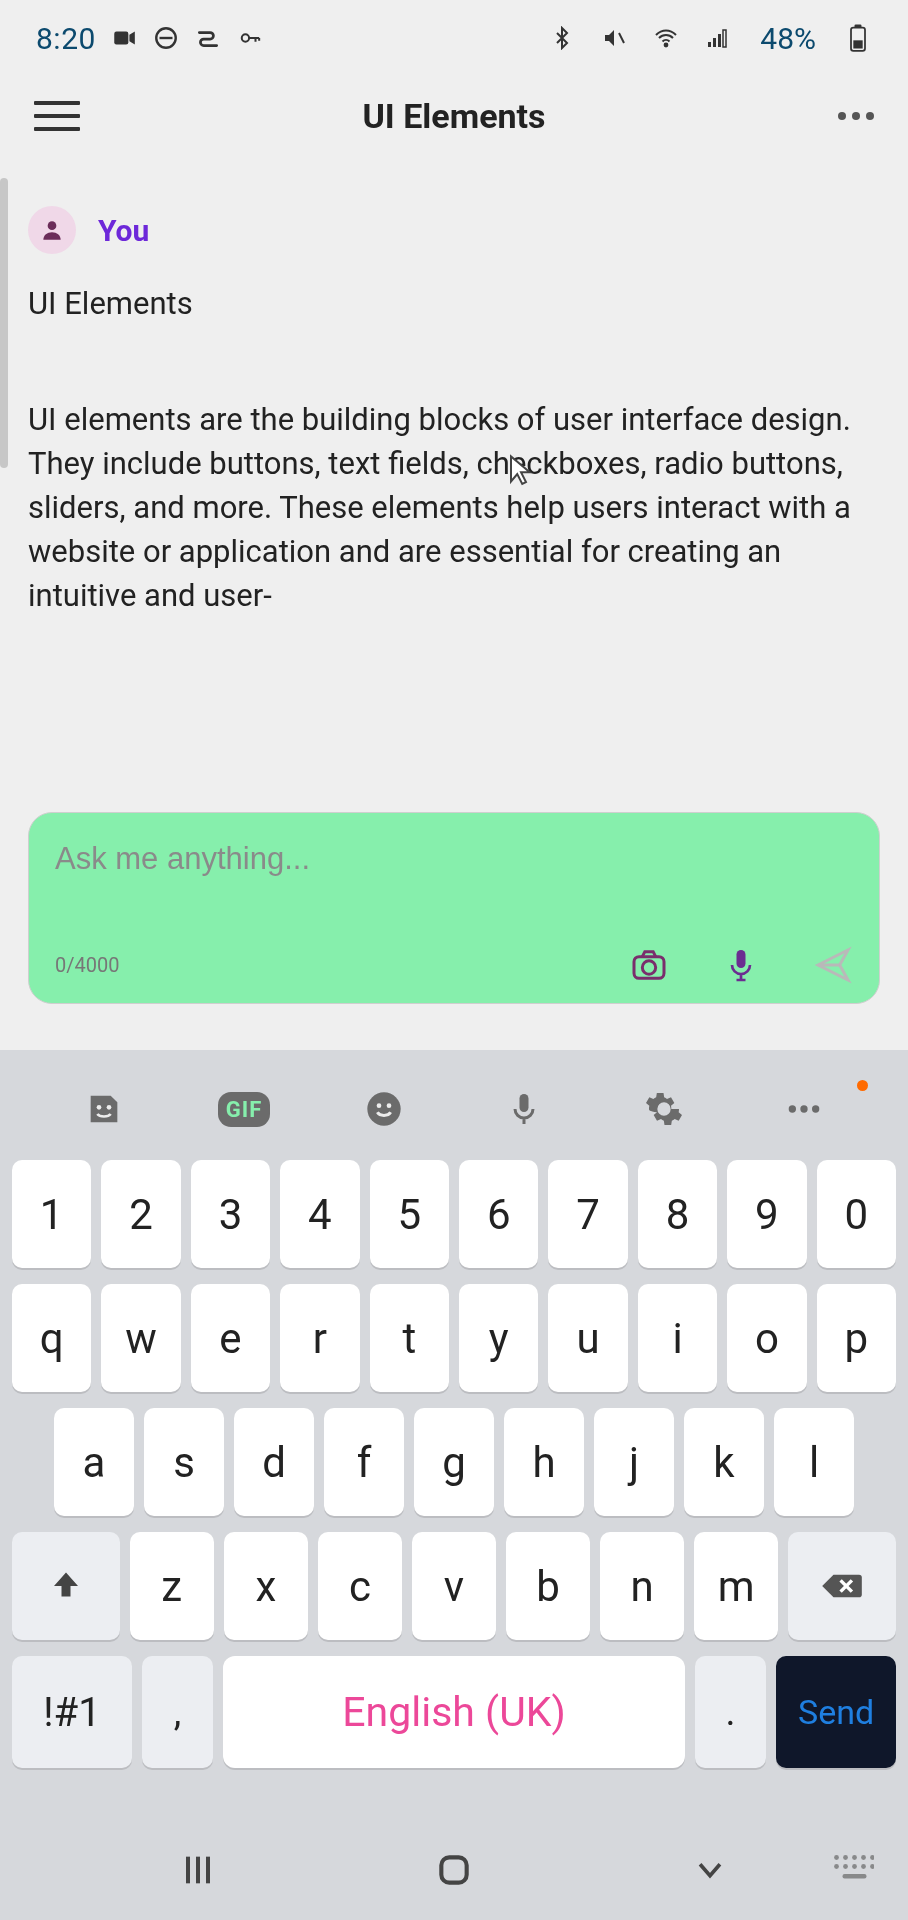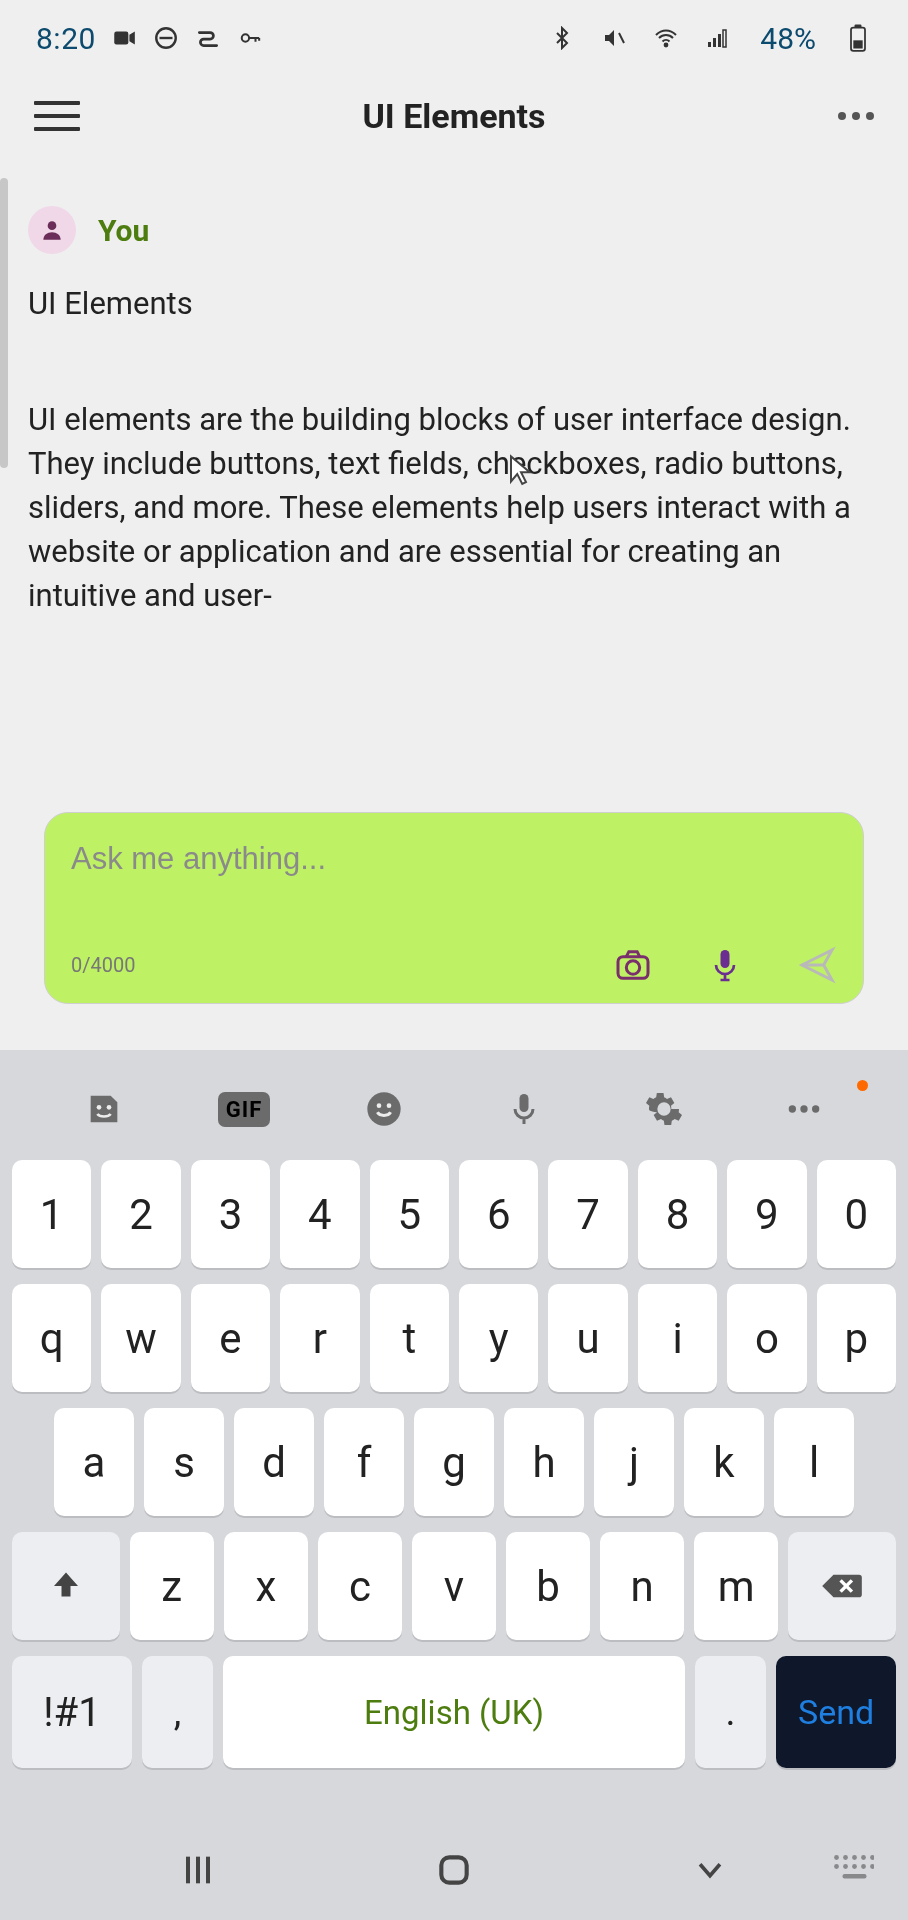--- a/index.html
+++ b/index.html
@@ -66,38 +66,38 @@
       background: #F0D8E8;
       display:flex; align-items:center; justify-content:center;
     }
     .avatar-user svg { width:26px; height:26px; }
     .avatar-copilot {
       width: 48px; height:48px; border-radius:10px;
       background: linear-gradient(135deg,#ff6ec4,#7873f5,#4ade80,#fbbf24);
       display:flex; align-items:center; justify-content:center;
     }
     .sender {
-      font-size: 30px; font-weight:700; color:#4d7c0f;
+      font-size: 30px; font-weight:700; color:#6d28d9;
     }
     .msg-text {
       font-size: 31px;
       line-height: 1.42;
       color: #222;
     }
 
     .cursor-pointer {
       position:absolute;
       left: 506px; top: 452px;
       width: 30px; height: 34px;
     }
 
     
     .input-wrap {
-      margin: 0 44px;
-      background: #bef264;
+      margin: 0 28px;
+      background: #86efac;
       border: 1px solid #CFCFCF;
       border-radius: 24px;
       padding: 28px 26px 18px 26px;
       display:flex; flex-direction:column;
       position:absolute;
       left:0; right:0;
       top: 812px;
       height: 192px;
     }
     .input-field {
@@ -126,23 +126,23 @@
     }
     .kb-toolbar {
       display:flex; justify-content:space-around; align-items:center;
       height: 86px;
       padding: 0 34px;
       position:relative;
     }
     .kb-tool { width:48px; height:48px; display:flex; align-items:center; justify-content:center; color:#6B6B6B; }
     .kb-tool svg { fill:#6B6B6B; }
     .gif-badge {
-      background:#6B6B6B; color:#000000;
+      background:#6B6B6B; color:#86efac;
       font-size:22px; font-weight:700;
-      padding:5px 8px; border-radius:7px;
+      padding:5px 8px; border-radius:13px;
       letter-spacing:1px;
     }
     .kb-dot-notif {
       position:absolute; width:11px; height:11px; background:#FF6A00;
       border-radius:50%;
       right: 40px; top: 14px;
     }
 
     .kb-rows { padding: 8px 12px 0 12px; }
     .kb-row { display:flex; gap:10px; margin-bottom:16px; justify-content:center; }
@@ -154,21 +154,21 @@
       font-size:42px;
       color:#222;
       height: 108px;
       flex: 1;
     }
     .row-num .key { flex:1; min-width:0; }
     .row-mid { padding: 0 42px; }
     .row-mid .key { flex:1; }
     .key-fn { background:#ECEEF2; }
     .key-shift, .key-back { flex:1.28; }
-    .key-space { flex:5.2; font-size:33px; color:#4d7c0f; }
+    .key-space { flex:5.2; font-size:41px; color:#ec4899;border-radius:12px; }
     .key-symbols { flex:1.35; font-size:40px; }
     .key-comma,.key-period { flex:0.8; font-size:38px; }
     .key-send { flex:1.35; font-size:34px; color:#1F7FE0; background:#0f172a; }
     .row-bottom .key { height:112px; }
 
     
     .nav-bar {
       position:absolute;
       height: 100px;
       left:0; right:0; bottom:0;

